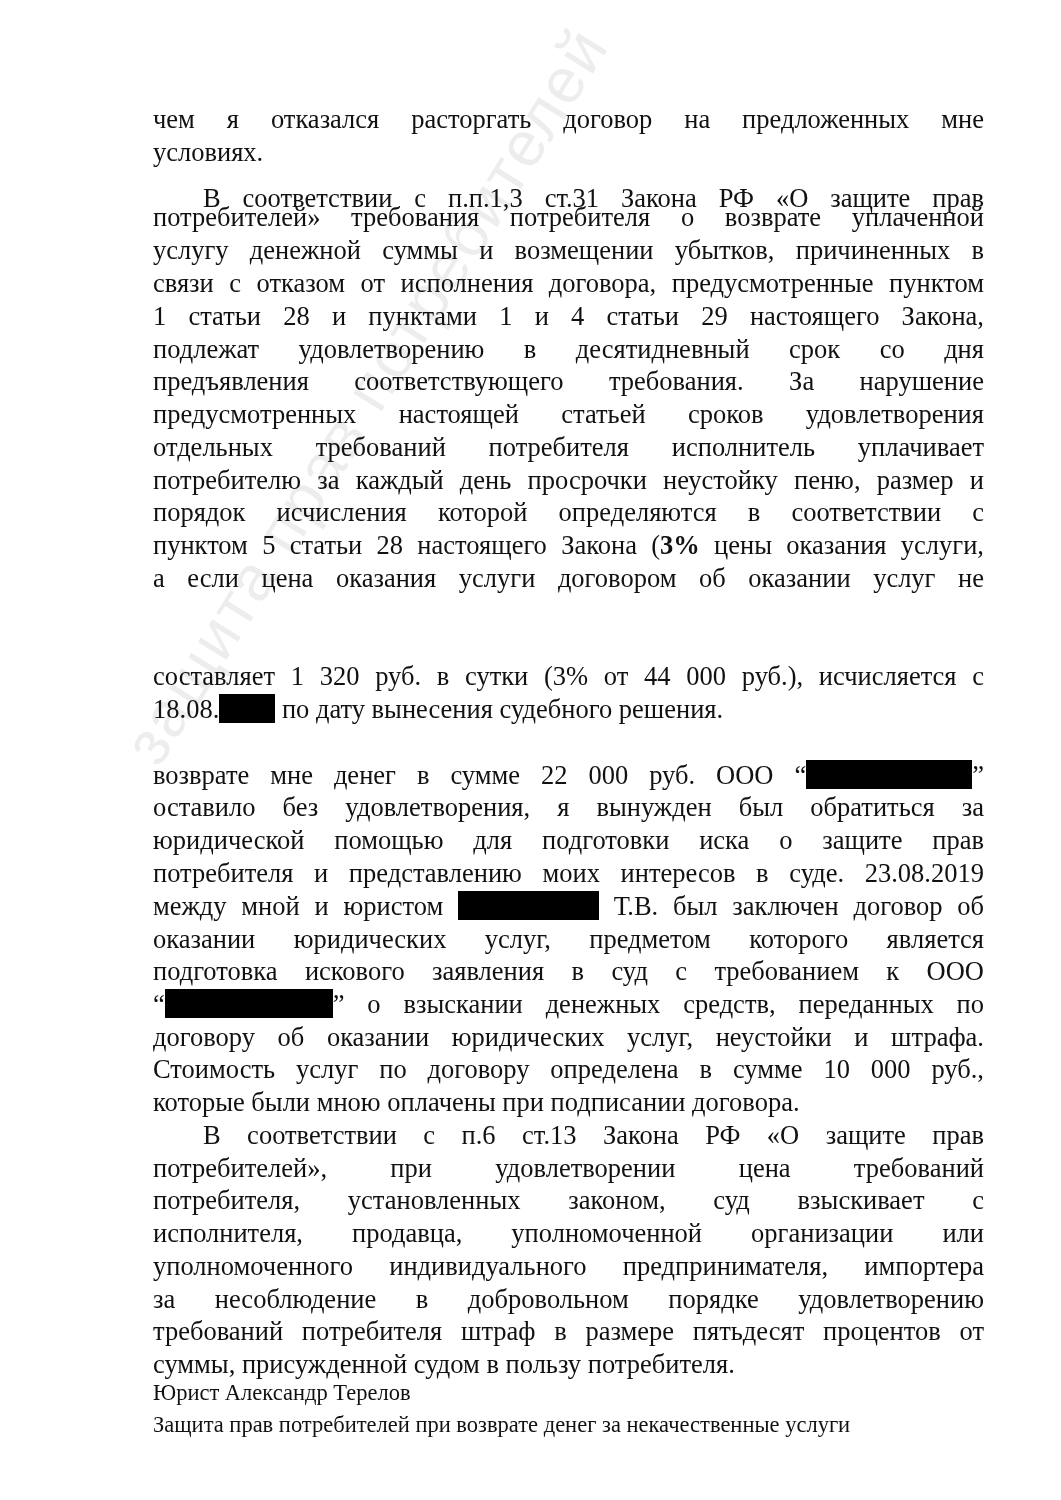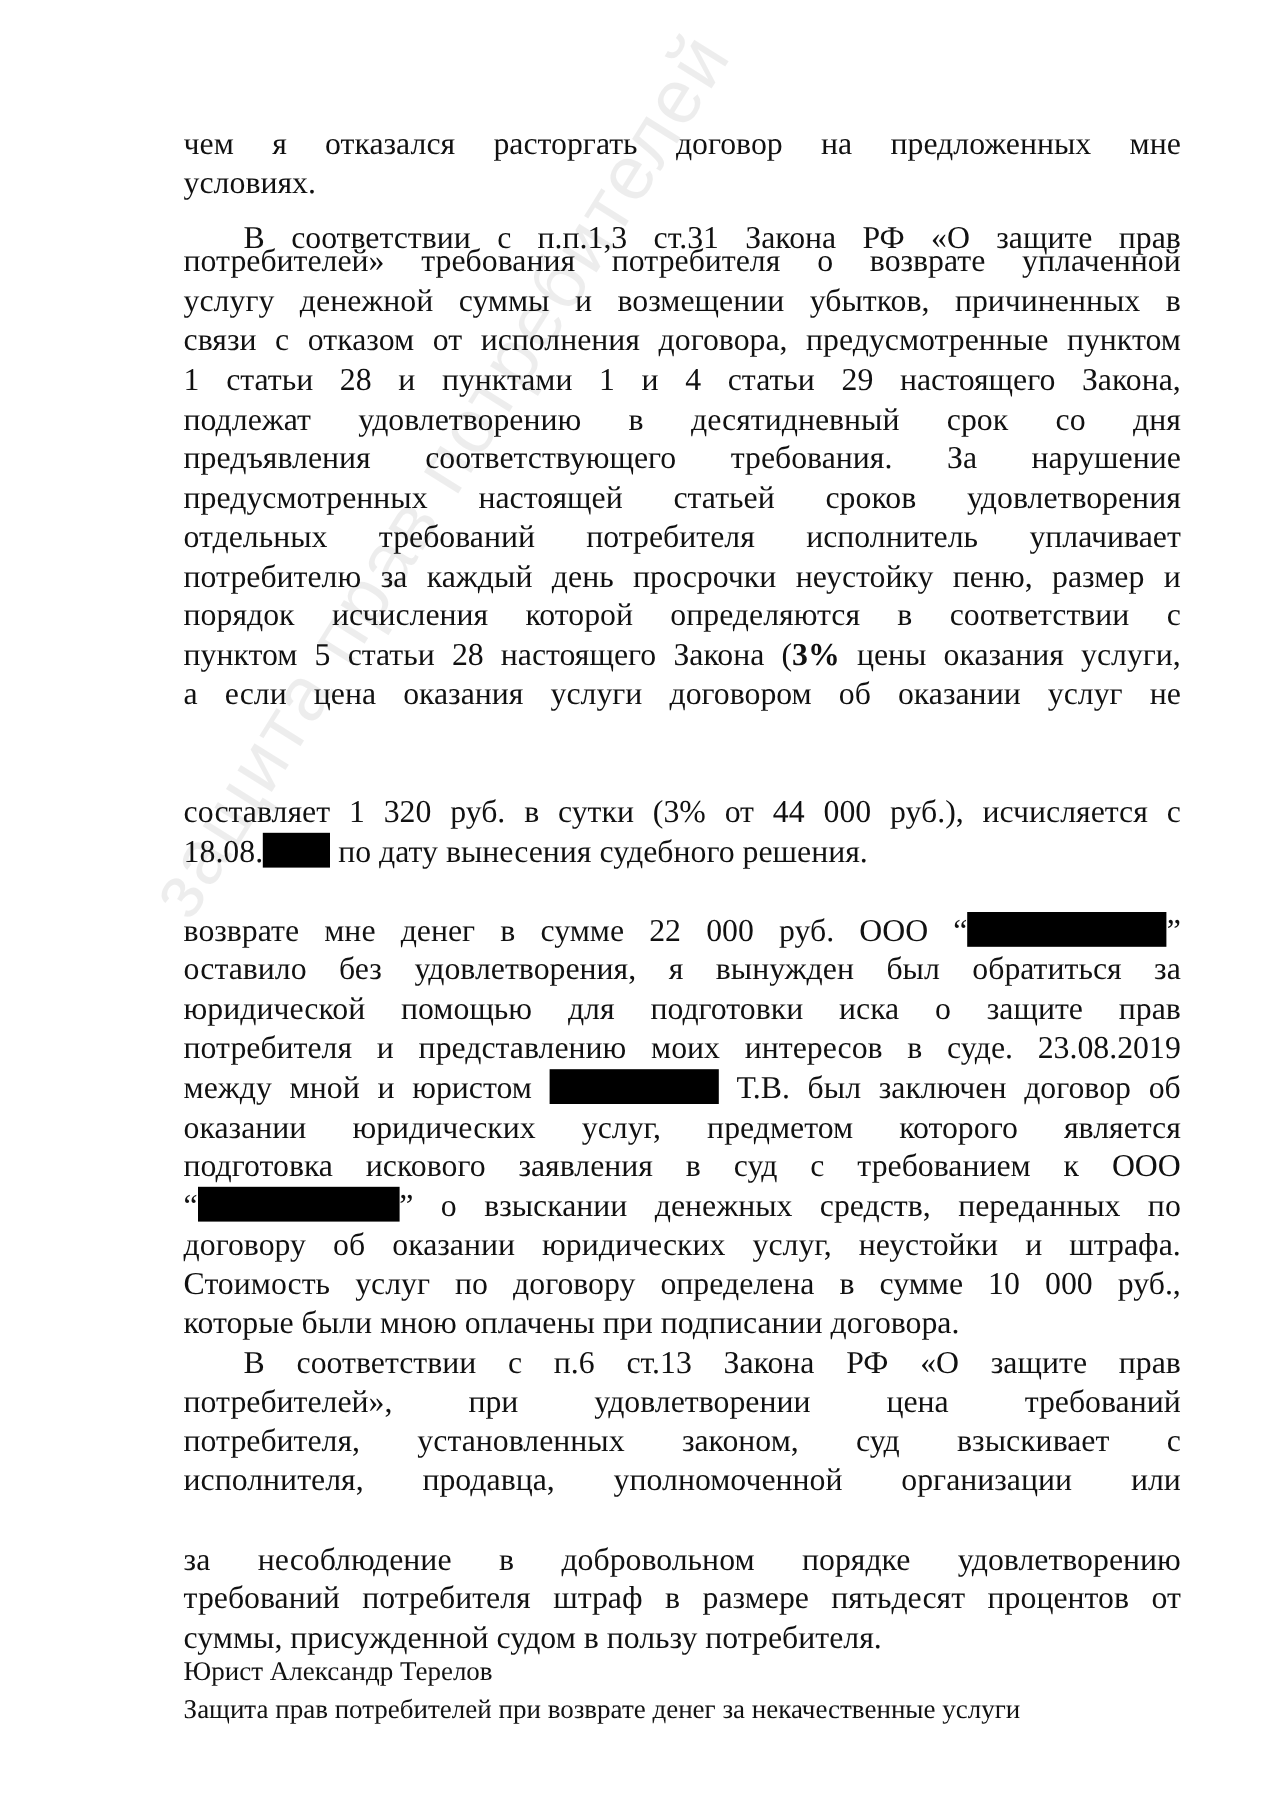--- a/index.html
+++ b/index.html
@@ -64,20 +64,21 @@
   <div class="line" style="top:955px">подготовка искового заявления в суд с требованием к ООО</div>
   <div class="line" style="top:988px"><span>“</span><span class="redact" style="width:168px"></span><span>” о взыскании денежных средств, переданных по</span></div>
   <div class="line" style="top:1021px">договору об оказании юридических услуг, неустойки и штрафа.</div>
   <div class="line" style="top:1053px">Стоимость услуг по договору определена в сумме 10 000 руб.,</div>
   <div class="line last" style="top:1086px">которые были мною оплачены при подписании договора.</div>
 
   <div class="line indent" style="top:1119px">В соответствии с п.6 ст.13 Закона РФ «О защите прав</div>
   <div class="line" style="top:1152px">потребителей», при удовлетворении цена требований</div>
   <div class="line" style="top:1184px">потребителя, установленных законом, суд взыскивает с</div>
   <div class="line" style="top:1217px">исполнителя, продавца, уполномоченной организации или</div>
+  <div class="line" style="top:1250px">уполномоченного индивидуального предпринимателя, импортера</div>
   <div class="line" style="top:1283px">за несоблюдение в добровольном порядке удовлетворению</div>
   <div class="line" style="top:1315px">требований потребителя штраф в размере пятьдесят процентов от</div>
   <div class="line last" style="top:1348px">суммы, присужденной судом в пользу потребителя.</div>
 
   <div class="footer" style="top:1378px">Юрист Александр Терелов</div>
   <div class="footer" style="top:1410px">Защита прав потребителей при возврате денег за некачественные услуги</div>
 
 </div>
 
 </body></html>

